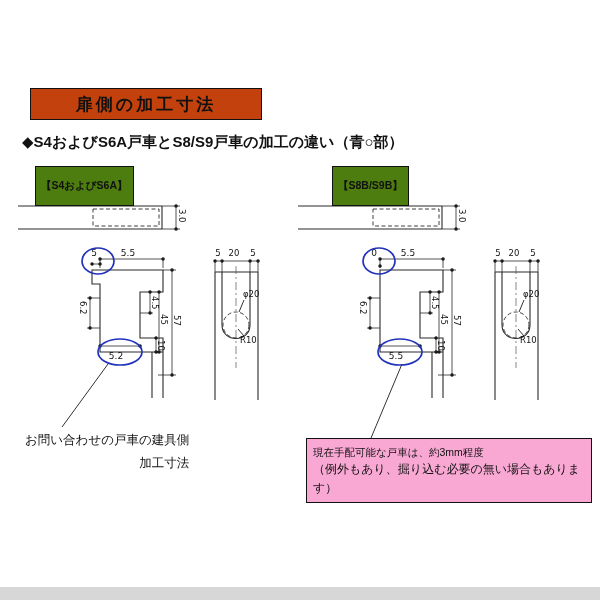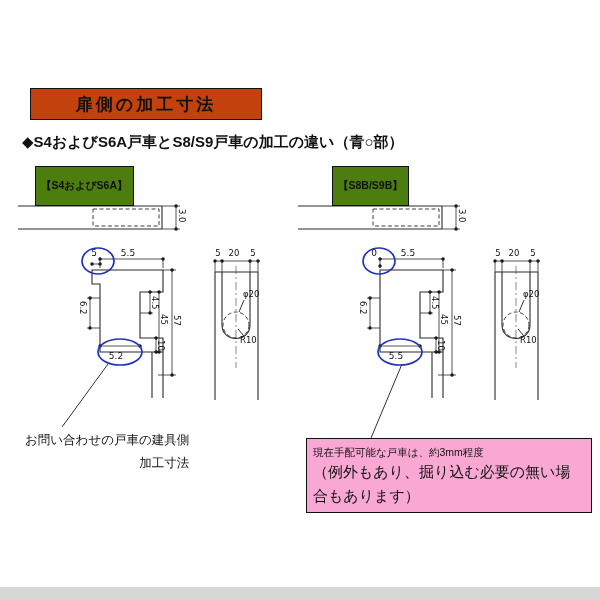--- a/index.html
+++ b/index.html
@@ -10,21 +10,21 @@
         font-size:17px;font-weight:bold;letter-spacing:3px;background:#c2410c;}
   .subtitle{position:absolute;left:22px;top:133px;font-size:15px;font-weight:bold;}
   .panel-label{position:absolute;border:1px solid #111;font-size:10.5px;font-weight:bold;
         padding:12px 5px;background:#4d7c0f;}
   .panel-label.left{left:35px;top:166px;}
   .panel-label.right{left:315px;top:166px;margin-left:17px;}
   .drawing{position:absolute;left:0;top:0;}
   .callout-left{position:absolute;left:25px;top:429px;font-size:12.5px;line-height:1.8;text-align:right;}
   .callout-box{position:absolute;left:306px;top:438px;width:272px;border:1px solid #111;
         padding:5px 6px;font-size:10.5px;line-height:1.55;background:#f9a8d4;}
-  .callout-box .small{font-size:15px;}
+  .callout-box .small{font-size:12px;}
   .bottom-strip{position:absolute;left:0;top:587px;width:600px;height:13px;background:#d7d7d7;}
   svg .ln{stroke:#2a2a2a;stroke-width:1.1;fill:none;}
   svg .dimln{stroke:#2a2a2a;stroke-width:0.8;fill:none;}
   svg .hid{stroke:#2a2a2a;stroke-width:0.9;fill:none;stroke-dasharray:4 2.5;}
   svg .cl{stroke:#555;stroke-width:0.7;fill:none;stroke-dasharray:8 3 2 3;}
   svg .dots{stroke:#1a1a1a;stroke-width:3.4;stroke-linecap:round;fill:none;}
   svg .blue{stroke:#2233bb;stroke-width:1.7;fill:none;}
   svg .leader{stroke:#333;stroke-width:1;fill:none;}
   svg text{font-family:"DejaVu Sans","Liberation Sans",sans-serif;fill:#111;font-size:9px;}
   svg text.s{font-size:8.5px;}

